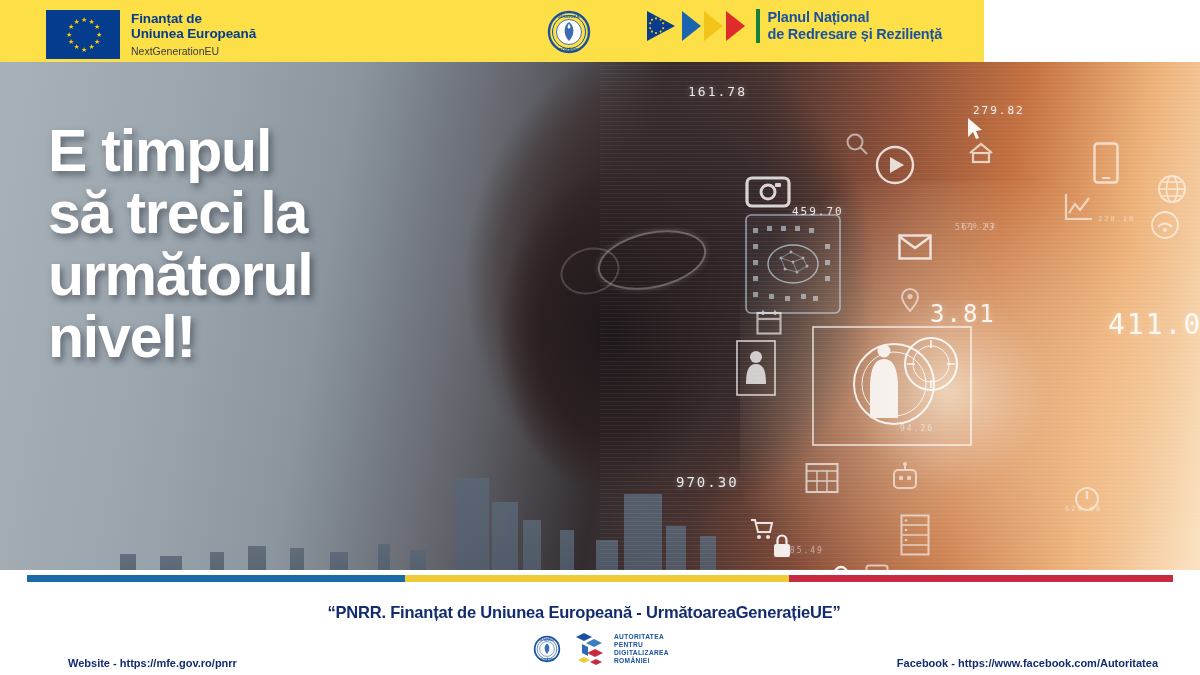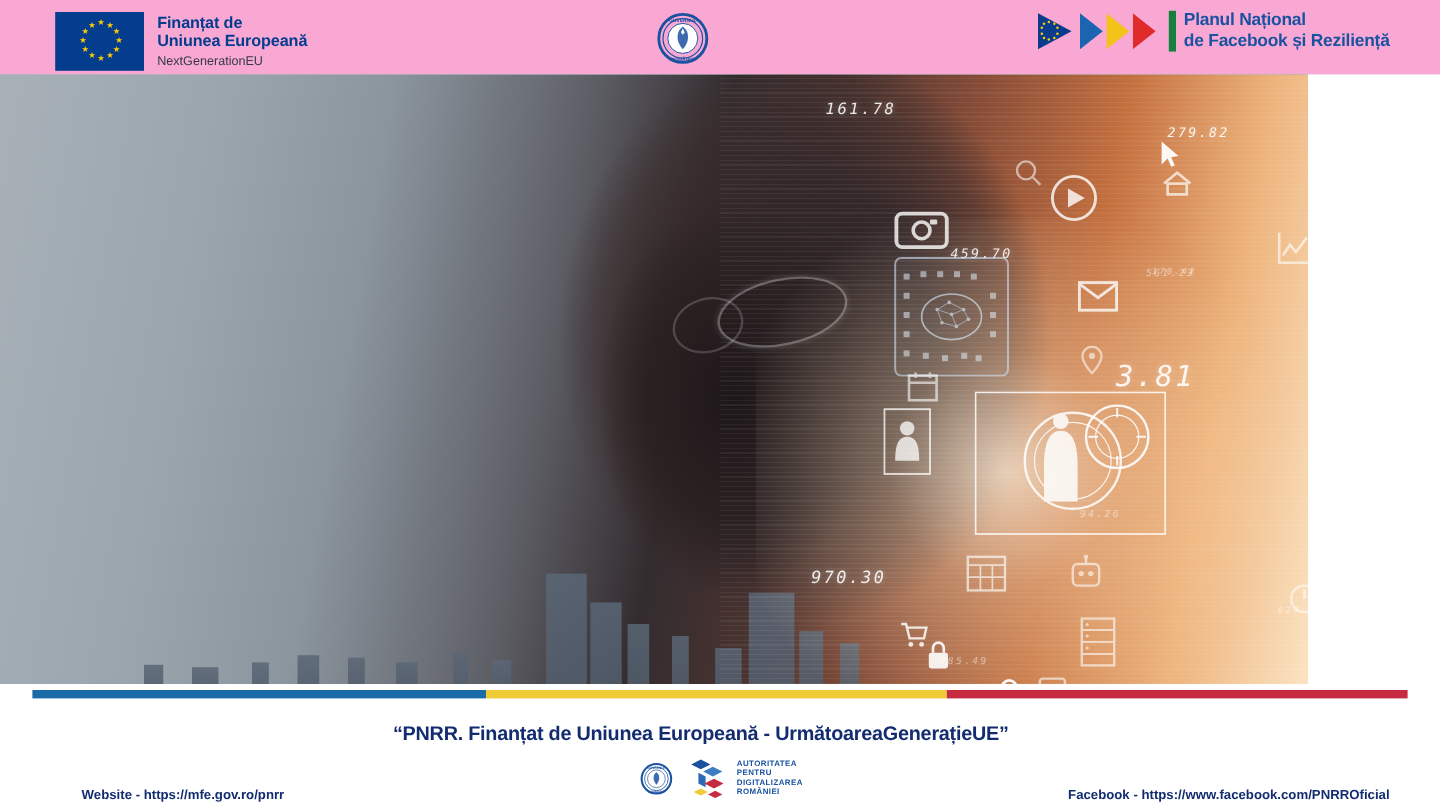--- a/index.html
+++ b/index.html
@@ -5,51 +5,50 @@
   * { margin:0; padding:0; box-sizing:border-box; }
   html,body { width:1200px; height:675px; overflow:hidden; }
   body {
     font-family:"Liberation Sans", sans-serif;
     background:#ffffff;
     position:relative;
   }
 
   
   .header {
-    position:absolute; left:0; top:0; width:1200px; height:62px;
-    background:#f9a8d4;
+    position:absolute; left:0; top:0; width:984px; height:62px;
+    background:#fde047;
   }
   .hdr-eu { position:absolute; left:46px; top:10px; display:flex; align-items:center; gap:11px; }
   .eu-flag {
     width:74px; height:49px; background:#043C8E; position:relative; flex:none;
   }
   .eu-flag .star {
     position:absolute; width:4px; height:4px; color:#FFCC00; font-size:7px; line-height:4px;
     text-align:center;
   }
   .eu-txt-main {
     color:#043C8E; font-weight:bold; font-size:13.5px; line-height:15px; letter-spacing:-0.1px;
   }
   .eu-txt-sub { color:#333b44; font-size:10.5px; line-height:14px; margin-top:3px; }
 
   .hdr-gov { position:absolute; left:543px; top:9px; }
 
   .hdr-pnrr { position:absolute; right:42px; top:9px; display:flex; align-items:center; gap:9px; }
   .pnrr-arrows { display:flex; align-items:center; gap:1px; flex:none; }
   .pnrr-txt {
     color:#1A52A0; font-weight:bold; font-size:14.5px; line-height:17px;
-    border-left:6px solid #15803d; padding-left:7px; letter-spacing:-0.2px;
+    border-left:4px solid #15803d; padding-left:7px; letter-spacing:-0.2px;
   }
 
   
   .hero {
-    position:absolute; left:0; top:62px; width:1090px; height:508px;
+    position:absolute; left:0; top:62px; width:1200px; height:508px;
     overflow:hidden;
     background:#8d99a3;
-    font-style:italic;
   }
   .hero-bg2 {
     position:absolute; inset:0;
     background:
       linear-gradient(100deg, #a8b1b8 0%, #9ba5ad 16%, #8b959e 28%, #5e5f66 42%, #332c2f 52%, #4a3330 60%, #8a4e38 70%, #c4703f 80%, #edb27a 90%, #fbe3c2 100%);
   }
   
   .head-silhouette {
     position:absolute; left:400px; top:-40px; width:520px; height:560px;
     background:radial-gradient(ellipse 48% 52% at 52% 46%, #2a2022 0%, #34282a 42%, rgba(60,45,44,0.55) 68%, rgba(70,50,45,0) 82%);
@@ -213,21 +212,21 @@
         </svg>
       <svg width="21" height="34" viewBox="0 0 21 34">
           <path d="M0 2 L19 17 L0 32 Z" fill="#F2C318"></path>
         </svg>
       <svg width="21" height="34" viewBox="0 0 21 34">
           <path d="M0 2 L19 17 L0 32 Z" fill="#E02B2B"></path>
         </svg>
     </div>
     <div class="pnrr-txt">
       <div>Planul Național</div>
-      <div>de Facebook și Reziliență</div>
+      <div>de Redresare și Reziliență</div>
     </div>
   </div>
 </div>
 
 <div class="hero">
   <div class="hero-bg2"></div>
   <div class="head-silhouette"></div>
   <div class="head-face"></div>
   <div class="glasses2"></div>
   <div class="glasses"></div>
@@ -452,20 +451,26 @@
         <path d="M2 24 L23 8 L44 24 L38 24 L38 40 L8 40 L8 24 Z" fill="#fff"></path>
       </svg>
   </div>
   <div class="hud-ico" style="left:865px;top:502px;opacity:0.6;">
     <svg width="24" height="34" viewBox="0 0 24 34">
         <rect x="1.5" y="1.5" width="21" height="31" rx="2.5" fill="none" stroke="#fff" stroke-width="2"></rect>
       </svg>
   </div>
 
   <div class="hero-copy">
+    <div class="headline" id="headline">
+        <div>E timpul</div>
+        <div>să treci la</div>
+        <div>următorul</div>
+        <div>nivel!</div>
+      </div>
   </div>
 </div>
 
 <div class="footer">
   <div class="tricolor">
     <i class="tri-blue"></i>
     <i class="tri-yellow"></i>
     <i class="tri-red"></i>
   </div>
 
@@ -493,14 +498,14 @@
       <div class="adr-txt">
         <div>AUTORITATEA</div>
         <div>PENTRU</div>
         <div>DIGITALIZAREA</div>
         <div>ROMÂNIEI</div>
       </div>
     </div>
   </div>
 
   <a class="foot-link foot-web" style="position:absolute;top:87px;left:48px;text-decoration:none;">Website - https://mfe.gov.ro/pnrr</a>
-  <a class="foot-link foot-fb" style="position:absolute;top:87px;right:42px;text-decoration:none;">Facebook - https://www.facebook.com/PNRROficial</a>
+  <a class="foot-link foot-fb" style="position:absolute;top:87px;right:42px;text-decoration:none;">Facebook - https://www.facebook.com/Autoritatea</a>
 </div>
 
 </body></html>

